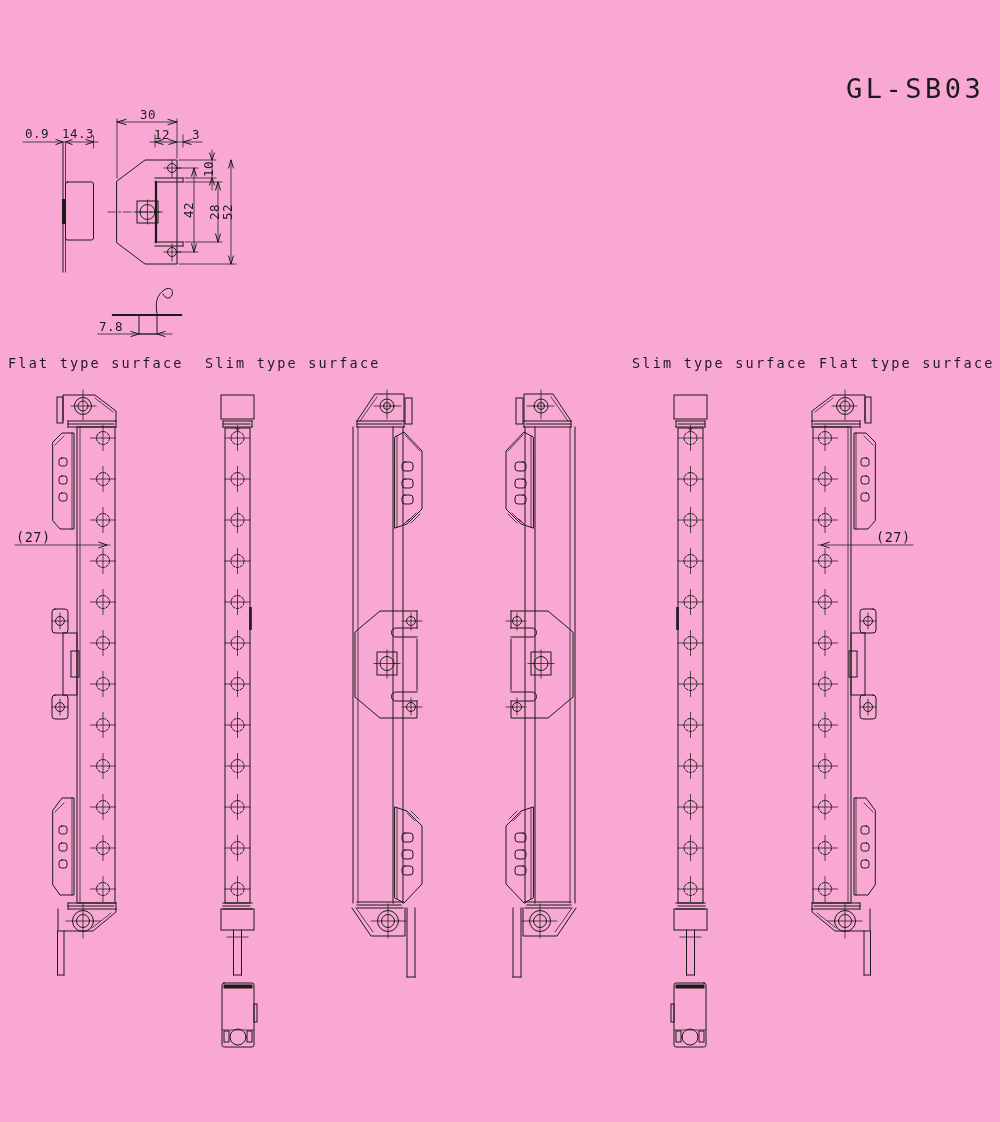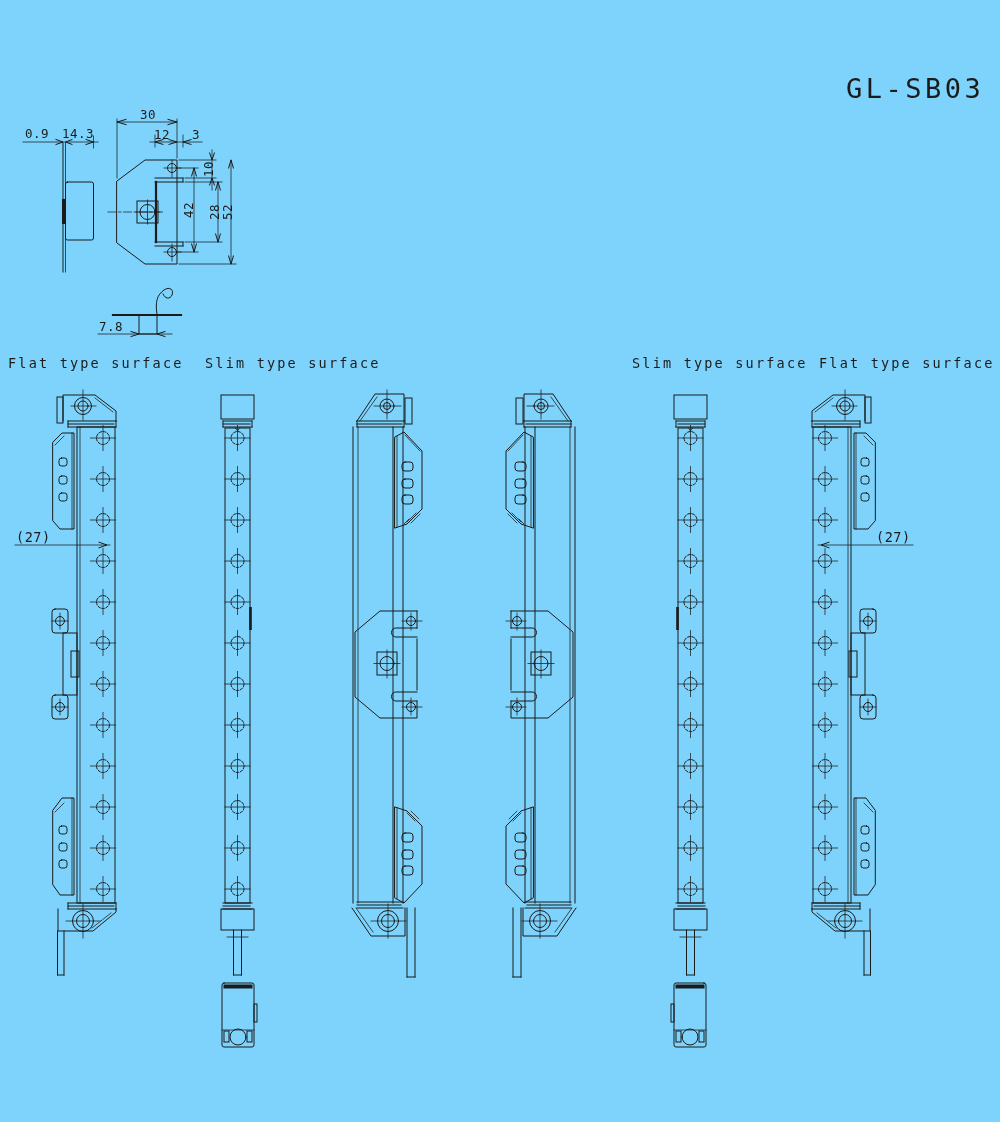--- a/index.html
+++ b/index.html
@@ -1,16 +1,16 @@
 <!DOCTYPE html>
 <html><head>
 <meta charset="utf-8">
 <style>
   html,body{margin:0;padding:0;background:#ffffff;}
-  .page{position:relative;width:1000px;height:1122px;background:#7dd3fc;overflow:hidden;}
+  .page{position:relative;width:1000px;height:1122px;background:#f9a8d4;overflow:hidden;}
   svg{display:block;}
   svg line, svg path, svg rect, svg circle{stroke:#1b1b1b;fill:none;stroke-width:1;stroke-linecap:square;}
   svg .thin{stroke-width:.75;}
   svg .thick{stroke-width:2.2;}
   svg .beam-c{stroke-dasharray:2.6 1.7;}
   svg .cl{stroke-dasharray:8 2.5 2.5 2.5;stroke-width:.7;}
   svg .fillk{fill:#1b1b1b;stroke:none;}
   svg text{fill:#1b1b1b;stroke:none;font-family:"DejaVu Sans Mono","Liberation Mono",monospace;}
   .t-title{font-size:27px;letter-spacing:3.5px;}
   .t-label{font-size:13.5px;letter-spacing:2.2px;}

